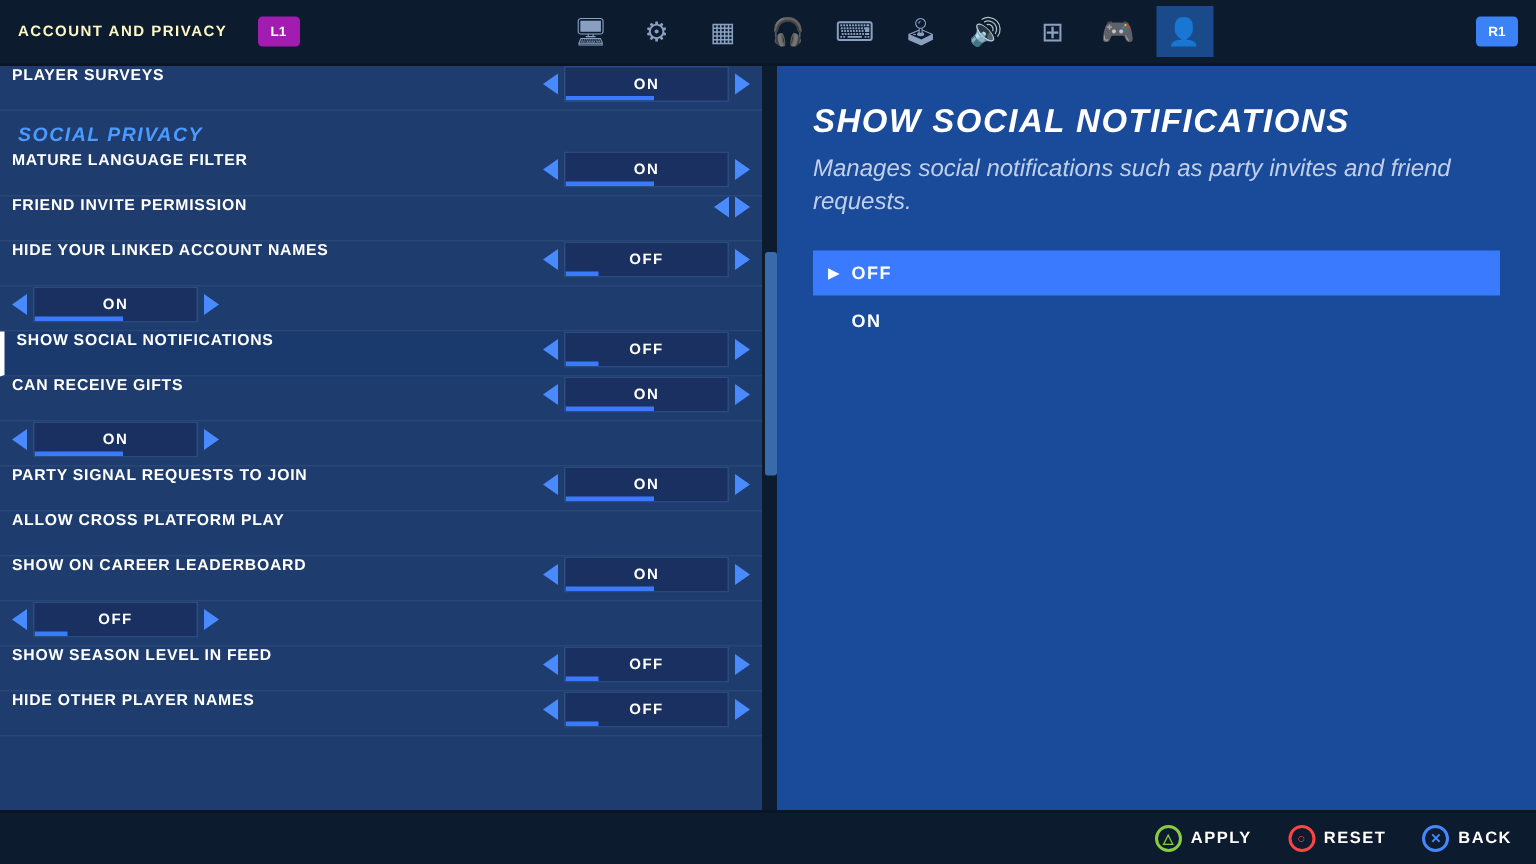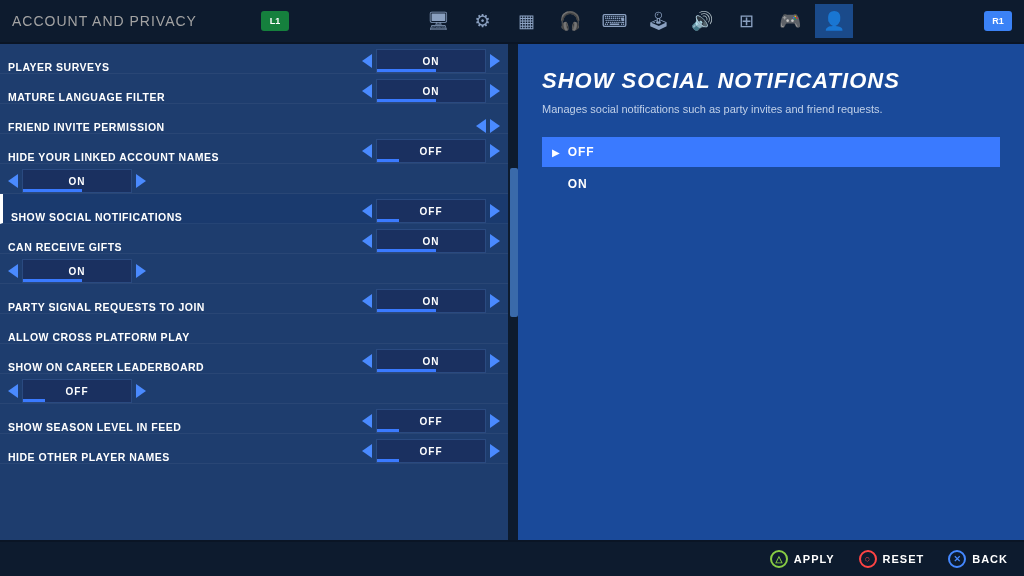--- a/index.html
+++ b/index.html
@@ -15,23 +15,23 @@
     
     .top-nav {
       background: #0d1b2e;
       height: 44px;
       display: flex;
       align-items: center;
       padding: 0 12px;
       border-bottom: 2px solid #0a1525;
     }
     .top-nav-title {
-      color: #a3a3a3;
-      font-size: 14px;
-      font-weight: 400;
+      color: #fef9c3;
+      font-size: 10px;
+      font-weight: 700;
       letter-spacing: 1px;
       text-transform: uppercase;
       flex: 0 0 auto;
       margin-right: 20px;
     }
     .nav-icons {
       display: flex;
       align-items: center;
       gap: 6px;
       flex: 1;
@@ -83,21 +83,21 @@
       color: #4a9aff;
       font-size: 13px;
       font-weight: 900;
       letter-spacing: 1px;
       padding: 8px 12px 4px 12px;
       font-style: italic;
     }
 
     .setting-row {
       display: flex;
-      align-items: flex-end;
+      align-items: flex-start;
       height: 30px;
       padding: 0 8px;
       border-bottom: 1px solid rgba(255,255,255,0.05);
       cursor: pointer;
     }
     .setting-row.selected {
       background: #1a3a6e;
       border-left: 3px solid white;
     }
     .setting-label {
@@ -156,24 +156,25 @@
     .right-panel-title {
       font-size: 22px;
       font-weight: 900;
       color: white;
       letter-spacing: 1px;
       text-transform: uppercase;
       margin-bottom: 8px;
       font-style: italic;
     }
     .right-panel-desc {
-      font-size: 11px;
+      font-size: 16px;
       color: #c0d0e8;
       margin-bottom: 20px;
       line-height: 1.4;
+      font-style: italic;
     }
     .option-item {
       display: flex;
       align-items: center;
       height: 30px;
       padding: 0 10px;
       margin-bottom: 2px;
       cursor: pointer;
       background: transparent;
     }
@@ -246,21 +247,21 @@
       border-bottom: 7px solid transparent;
       border-left: 10px solid #4a8aff;
       cursor: pointer;
     }
   </style>
 </head>
 <body>
 
 <div class="top-nav">
   <span class="top-nav-title">ACCOUNT AND PRIVACY</span>
-  <div style="width:28px;height:20px;background:#15803d;border-radius:3px;display:flex;align-items:center;justify-content:center;margin-right:12px;font-size:9px;font-weight:900;color:white;margin-left:44px;">L1</div>
+  <div style="width:28px;height:20px;background:#a21caf;border-radius:3px;display:flex;align-items:center;justify-content:center;margin-right:12px;font-size:9px;font-weight:900;color:white;">L1</div>
   <div class="nav-icons">
     <div class="nav-icon-btn">🖥</div>
     <div class="nav-icon-btn">⚙</div>
     <div class="nav-icon-btn">▦</div>
     <div class="nav-icon-btn">🎧</div>
     <div class="nav-icon-btn">⌨</div>
     <div class="nav-icon-btn">🕹</div>
     <div class="nav-icon-btn">🔊</div>
     <div class="nav-icon-btn">⊞</div>
     <div class="nav-icon-btn">🎮</div>
@@ -278,20 +279,21 @@
       <div class="control-area">
         <div class="arrow-left"></div>
         <div class="value-box">
           <span class="value-text">ON</span>
           <div class="value-bar" style="width:55%"></div>
         </div>
         <div class="arrow-right"></div>
       </div>
     </div>
 
+    <div class="section-header">SOCIAL PRIVACY</div>
 
     <div class="setting-row">
       <span class="setting-label">MATURE LANGUAGE FILTER</span>
       <div class="control-area">
         <div class="arrow-left"></div>
         <div class="value-box">
           <span class="value-text">ON</span>
           <div class="value-bar" style="width:55%"></div>
         </div>
         <div class="arrow-right"></div>

